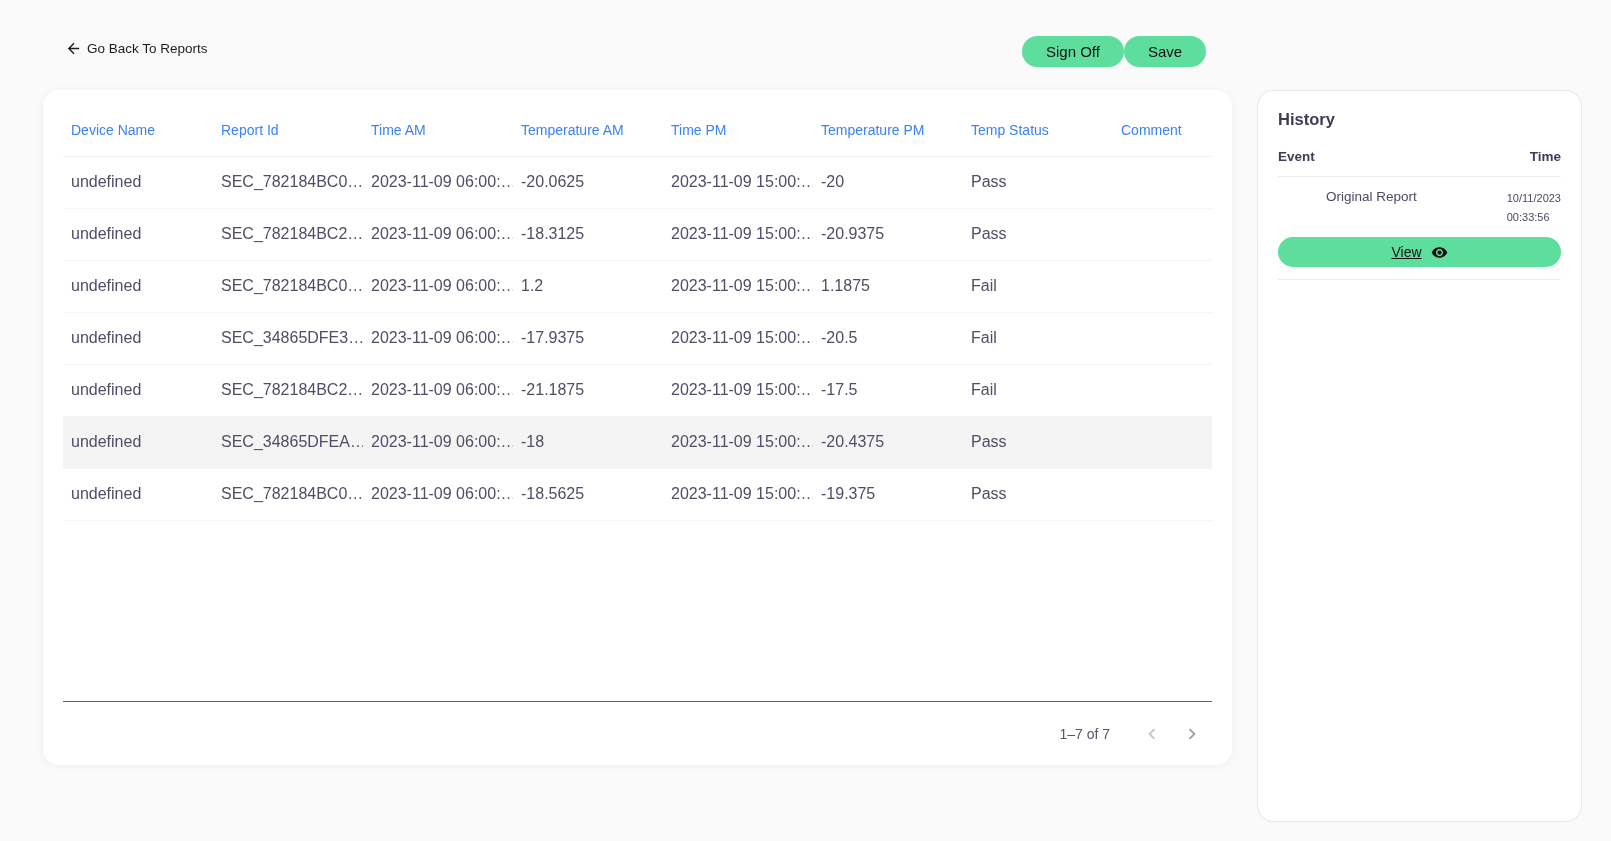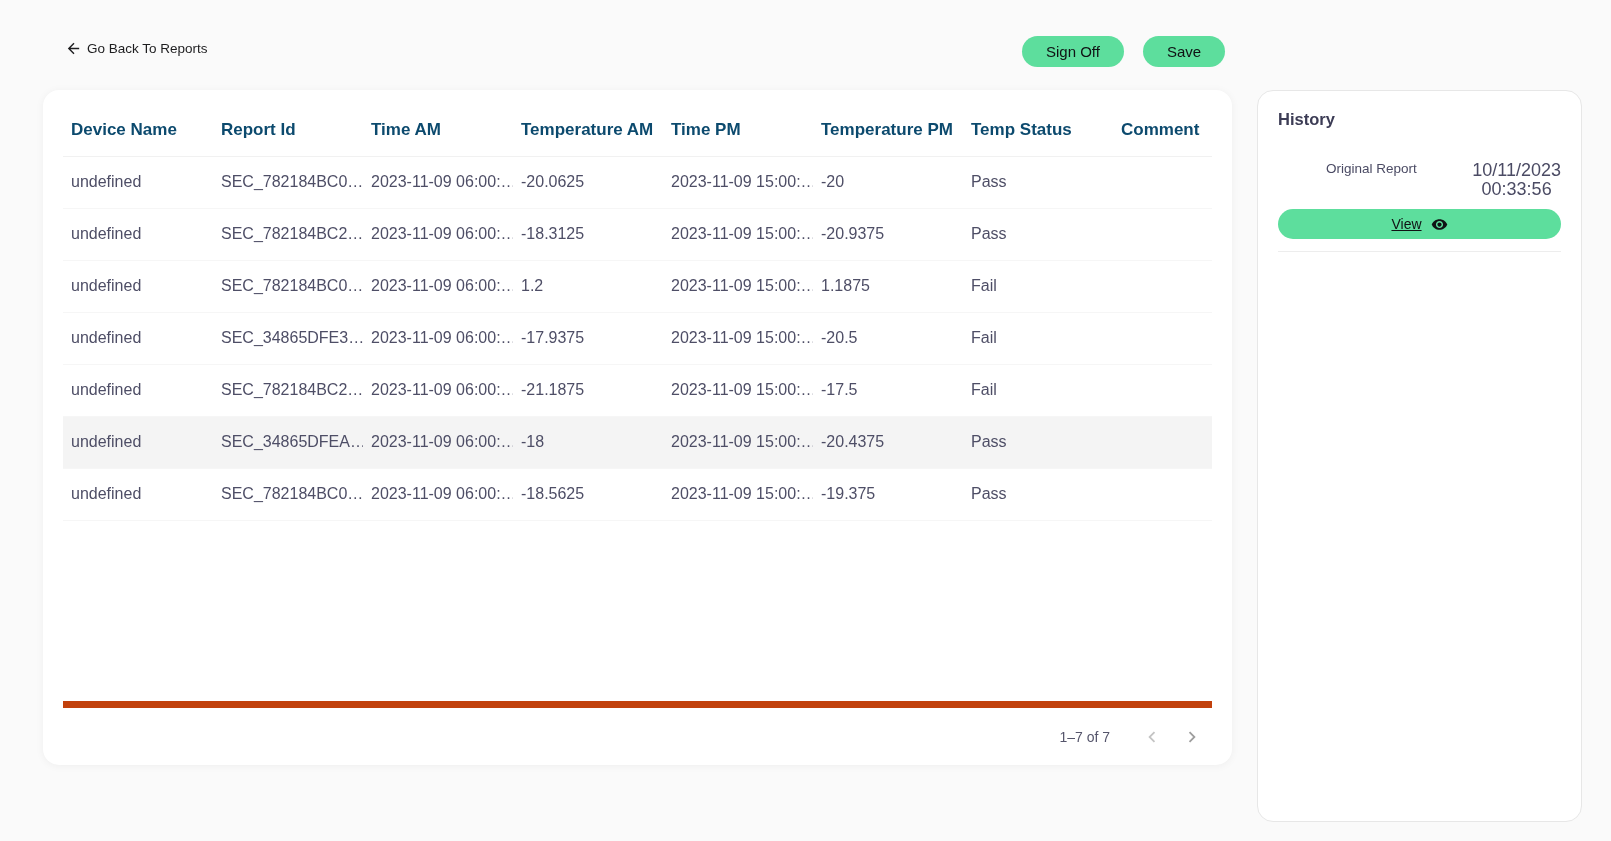--- a/index.html
+++ b/index.html
@@ -14,21 +14,21 @@
 
   
   .back-link {
     position: absolute; left: 65px; top: 40px;
     display: flex; align-items: center; gap: 5px;
     color: #1d1d1f; font-size: 13.5px; cursor: pointer;
   }
   .back-link svg { width: 17px; height: 17px; fill: #1d1d1f; }
   .topbar-buttons {
     position: absolute; left: 1022px; top: 36px;
-    display: flex; gap: 19px;
+    display: flex; 
   }
   .pill-btn {
     border: none; cursor: pointer;
     background: #5dde9d; color: #101214;
     font-family: inherit; font-size: 15px;
     height: 31px; border-radius: 20px;
     padding: 0 24px;
     display: flex; align-items: center; justify-content: center;
   }
 
@@ -41,32 +41,32 @@
     display: flex; flex-direction: column;
   }
   .table-wrap { flex: 1; padding: 14px 20px 0; overflow: hidden; }
   table { border-collapse: collapse; table-layout: fixed; width: 100%; }
   col.c-std { width: 150px; }
   th, td {
     text-align: left; padding: 0 8px;
     white-space: nowrap; overflow: hidden;
   }
   thead th {
-    height: 52px; font-size: 17px; font-weight: bold;
-    color: #0c4a6e; border-bottom: 1px solid #f1f1f1;
+    height: 52px; font-size: 14px; font-weight: normal;
+    color: #3b82f6; border-bottom: 1px solid #f1f1f1;
   }
   tbody td {
     height: 52px; font-size: 16px; color: #4e4e66;
     border-bottom: 1px solid #f6f6f6;
   }
   tbody tr.highlighted { background: #f4f4f4; }
 
   .pagination {
     margin: 0 20px; height: 64px;
-    border-top: 7px solid #c2410c;
+    border-top: 1px solid #c2410c;
     display: flex; align-items: center; justify-content: flex-end;
   }
   .page-range { font-size: 14px; color: #55556b; margin-right: 22px; }
   .page-btn {
     width: 40px; height: 40px; border: none; background: transparent;
     display: flex; align-items: center; justify-content: center; cursor: pointer;
   }
   .page-btn svg { width: 22px; height: 22px; }
   .chev-prev { fill: #c4c4c4; }
   .chev-next { fill: #9e9e9e; }
@@ -84,21 +84,21 @@
     display: flex; justify-content: space-between;
     font-size: 13.5px; font-weight: bold; color: #3c3c55;
     padding-bottom: 12px; border-bottom: 1px solid #ededed;
   }
   .history-entry {
     display: flex; justify-content: space-between; align-items: flex-start;
     padding: 12px 0 10px;
     margin-left: 48px;
   }
   .history-event { font-size: 13.5px; color: #4b4b64; }
-  .history-time { font-size: 18px; color: #4b4b64; text-align: center; line-height: 19px; }
+  .history-time { font-size: 11px; color: #4b4b64; text-align: left; line-height: 19px; }
   .view-btn {
     width: 100%; height: 30px;
     border: none; border-radius: 20px; cursor: pointer;
     background: #5dde9d; color: #101214;
     font-family: inherit; font-size: 14px;
     display: flex; align-items: center; justify-content: center; gap: 9px; text-decoration: underline;
   }
   .view-btn svg { width: 17px; height: 17px; fill: #101214; }
   .history-divider { border: none; border-top: 1px solid #ededed; margin-top: 12px; }
 </style>
@@ -232,20 +232,24 @@
         <svg class="chev-next" viewBox="0 0 24 24">
             <path d="M10 6 8.59 7.41 13.17 12l-4.58 4.59L10 18l6-6z"></path>
           </svg>
       </span>
     </button>
   </div>
 </div>
 
 <div class="history-card">
   <div class="history-title">History</div>
+  <div class="history-head">
+    <span>Event</span>
+    <span>Time</span>
+  </div>
   <div class="history-entry">
     <span class="history-event">Original Report</span>
     <span class="history-time">
       <span>10/11/2023</span><br>
       <span>00:33:56</span>
     </span>
   </div>
   <button class="view-btn">
     <span>View</span>
     <span style="display:flex;">

